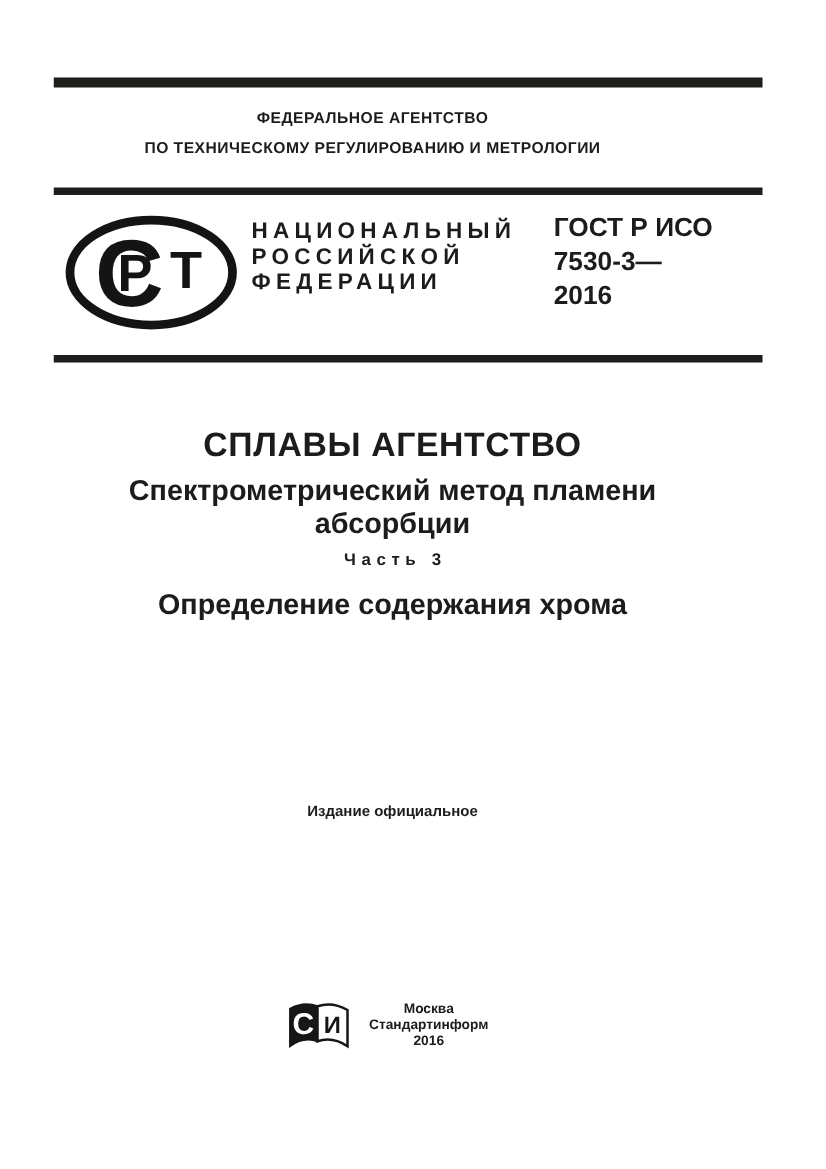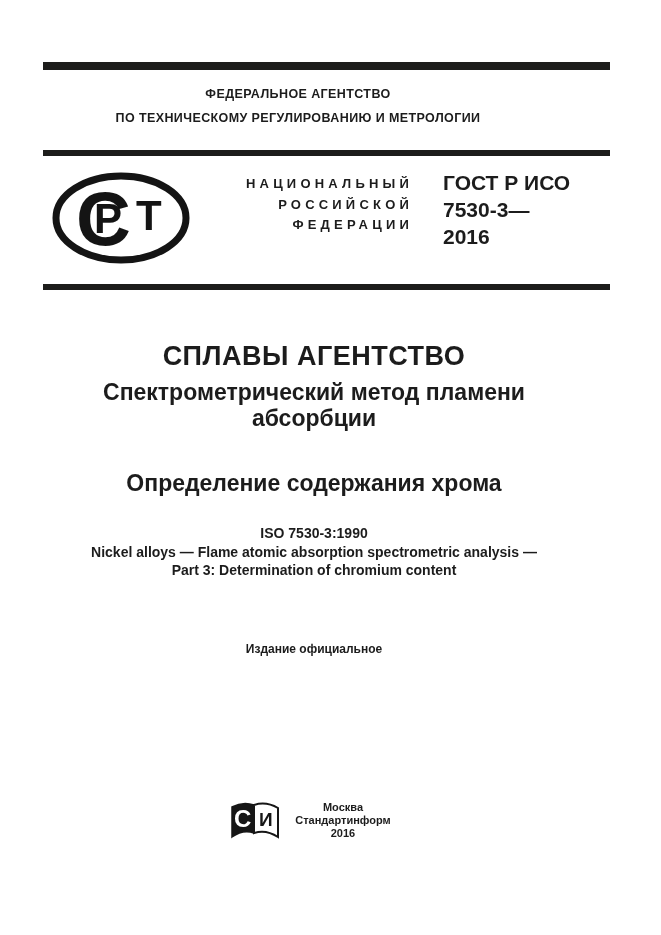--- a/index.html
+++ b/index.html
@@ -45,22 +45,22 @@
     top: 172px;
     width: 142px;
     height: 92px;
   }
 
   .std-type {
     position: absolute;
     left: 197px;
     top: 174px;
     width: 216px;
-    text-align: right;
-    font-size: 13px;
+    text-align: left;
+    font-size: 18px;
     font-weight: bold;
     letter-spacing: 4.2px;
     line-height: 20.5px;
     white-space: nowrap;
   }
   .std-type div { text-indent: 4.2px; } 
 
   .designation {
     position: absolute;
     left: 443px;
@@ -133,28 +133,24 @@
   </div>
 
   <div class="rule rule-3"></div>
 
   <div class="content-col main-title">СПЛАВЫ АГЕНТСТВО</div>
 
   <div class="content-col subtitle">
     <div>Спектрометрический метод пламени абсорбции</div>
   </div>
 
+  <div class="content-col part-label">Часть 3</div>
 
   <div class="content-col section-title">Определение содержания хрома</div>
 
-  <div class="content-col iso-block">
-    <div>ISO 7530-3:1990</div>
-    <div>Nickel alloys — Flame atomic absorption spectrometric analysis —</div>
-    <div>Part 3: Determination of chromium content</div>
-  </div>
 
   <div class="content-col edition-note">Издание официальное</div>
 
   <div class="imprint">
     <svg class="si-logo" viewBox="0 0 52 42" aria-hidden="true">
       <path d="M3,8 Q14,2 25,6 L25,34 Q14,30 3,38 Z" fill="#161616" stroke="#161616" stroke-width="1.5"></path>
       <path d="M25,6 Q37,2 49,9 L49,38 Q37,30 25,34 Z" fill="#ffffff" stroke="#161616" stroke-width="2"></path>
       <text x="5" y="28" font-family="Liberation Sans, DejaVu Sans, sans-serif" font-weight="bold" font-size="24" fill="#ffffff">С</text>
       <text x="30" y="27" font-family="Liberation Sans, DejaVu Sans, sans-serif" font-weight="bold" font-size="19" fill="#161616">И</text>
     </svg>

